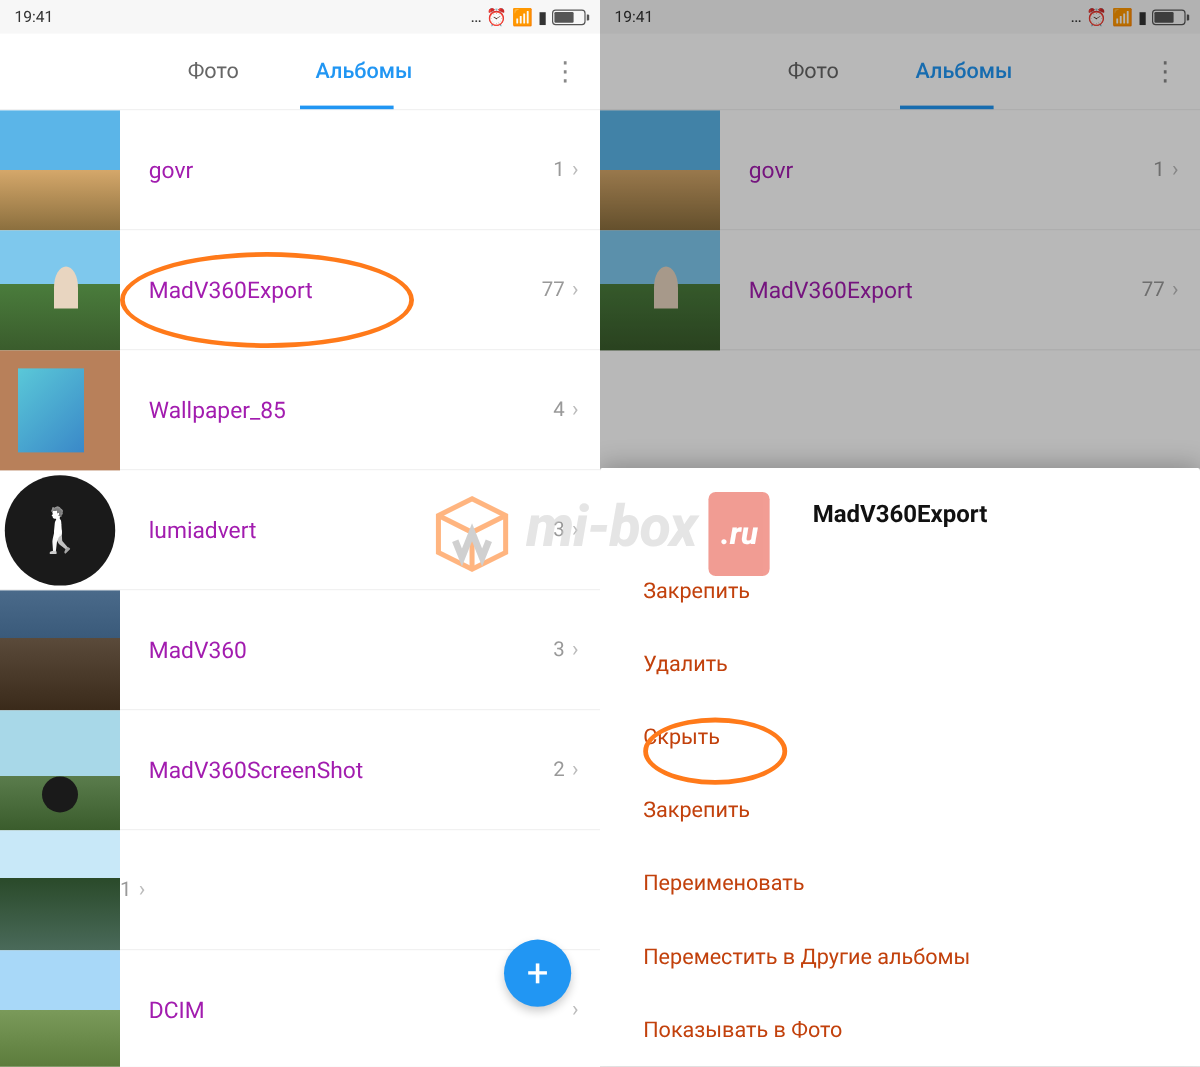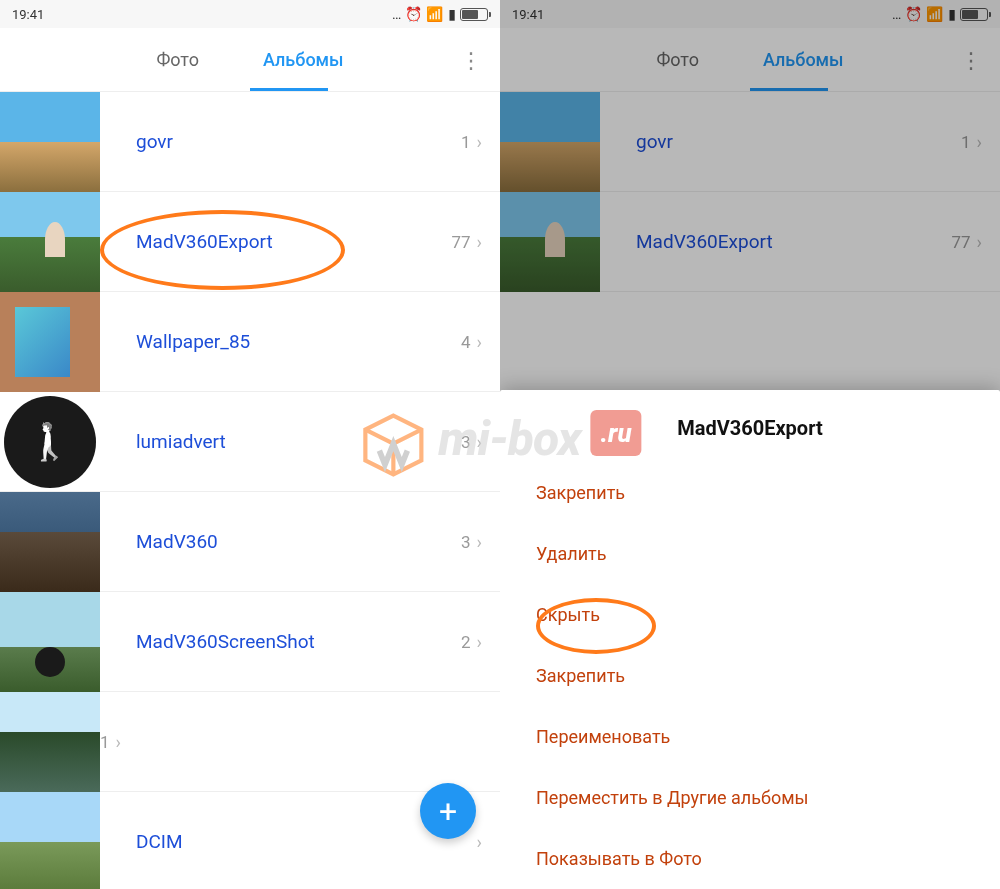--- a/index.html
+++ b/index.html
@@ -10,32 +10,32 @@
 .status-bar { height: 28px; background: #f7f7f7; display: flex; align-items: center; justify-content: space-between; padding: 0 12px; font-size: 13px; color: #333; position: relative; z-index: 2; }
 .status-icons { display: flex; align-items: center; gap: 4px; font-size: 14px; }
 .tabs { height: 64px; display: flex; align-items: center; justify-content: center; gap: 56px; position: relative; border-bottom: 1px solid #eee; z-index: 2; }
 .tab { font-size: 18px; color: #666; padding: 8px 4px; }
 .tab.active { color: #2196f3; font-weight: 500; }
 .tab-indicator { position: absolute; bottom: 0; height: 3px; background: #2196f3; width: 78px; left: 250px; }
 .more-btn { position: absolute; right: 18px; top: 50%; transform: translateY(-50%); font-size: 22px; color: #888; }
 .album-list { position: relative; z-index: 2; }
 .album-row { display: flex; align-items: center; height: 100px; border-bottom: 1px solid #eee; background: #fff; }
 .thumb { width: 100px; height: 100px; background: #ccc; flex-shrink: 0; position: relative; overflow: hidden; }
-.album-name { flex: 1; padding-left: 36px; font-size: 19px; color: #1d4ed8; }
+.album-name { flex: 1; padding-left: 24px; font-size: 19px; color: #a21caf; }
 .album-count { font-size: 17px; color: #999; margin-right: 6px; }
 .chevron { color: #bbb; font-size: 18px; margin-right: 18px; }
 .fab { position: absolute; right: 24px; bottom: 50px; width: 56px; height: 56px; border-radius: 50%; background: #2196f3; color: #fff; display: flex; align-items: center; justify-content: center; font-size: 32px; z-index: 3; box-shadow: 0 4px 8px rgba(0,0,0,0.2); }
 .highlight-ellipse { position: absolute; border: 4px solid #ff7a1a; border-radius: 50%; pointer-events: none; z-index: 4; }
 .context-menu { position: absolute; left: 0; right: 0; bottom: 0; background: #fff; z-index: 10; border-radius: 2px 2px 0 0; box-shadow: 0 -2px 20px rgba(0,0,0,0.25); }
 .context-title { text-align: center; font-size: 20px; font-weight: 700; color: #111; padding: 26px 0 22px; }
 .context-item { font-size: 18px; color: #c2410c; padding: 20px 36px; position: relative; }
 .watermark { position: absolute; top: 50%; left: 50%; transform: translate(-50%, -50%); z-index: 20; opacity: 0.55; pointer-events: none; display: flex; align-items: flex-start; gap: 10px; }
 .wm-cube { width: 70px; height: 70px; position: relative; }
 .wm-text { font-size: 48px; font-weight: 800; color: #d0d0d0; font-style: italic; letter-spacing: -1px; }
-.wm-ru { background: #e74c3c; color: #fff; padding: 8px 10px; border-radius: 6px; font-size: 26px; font-weight: 800; font-style: italic; }
+.wm-ru { background: #e74c3c; color: #fff; padding: 20px 10px; border-radius: 6px; font-size: 26px; font-weight: 800; font-style: italic; }
 
 
 .th-govr { background: linear-gradient(to bottom, #5bb5e8 0%, #5bb5e8 50%, #d4a76a 50%, #8b6f3e 100%); }
 .th-madv { background: linear-gradient(to bottom, #7ec8ed 0%, #7ec8ed 45%, #4a7c3c 45%, #3a5c2c 100%); position: relative; }
 .th-madv::after { content: ''; position: absolute; left: 45px; top: 30px; width: 20px; height: 35px; background: #e8d5c0; border-radius: 50% 50% 0 0; }
 .th-wall { background: #b8805a; position: relative; }
 .th-wall::after { content: ''; position: absolute; left: 15px; top: 15px; width: 55px; height: 70px; background: linear-gradient(135deg, #5ac8d8, #3a88c8); }
 .th-lumi { background: #1a1a1a; border-radius: 50%; margin: 4px; width: 92px; height: 92px; position: relative; }
 .th-lumi::after { content: '🚶'; position: absolute; left: 50%; top: 50%; transform: translate(-50%, -50%); font-size: 36px; filter: grayscale(1) brightness(2); }
 .th-mv360 { background: linear-gradient(to bottom, #4a6a8a 0%, #3a5a7a 40%, #5a4a3a 40%, #3a2a1a 100%); }

